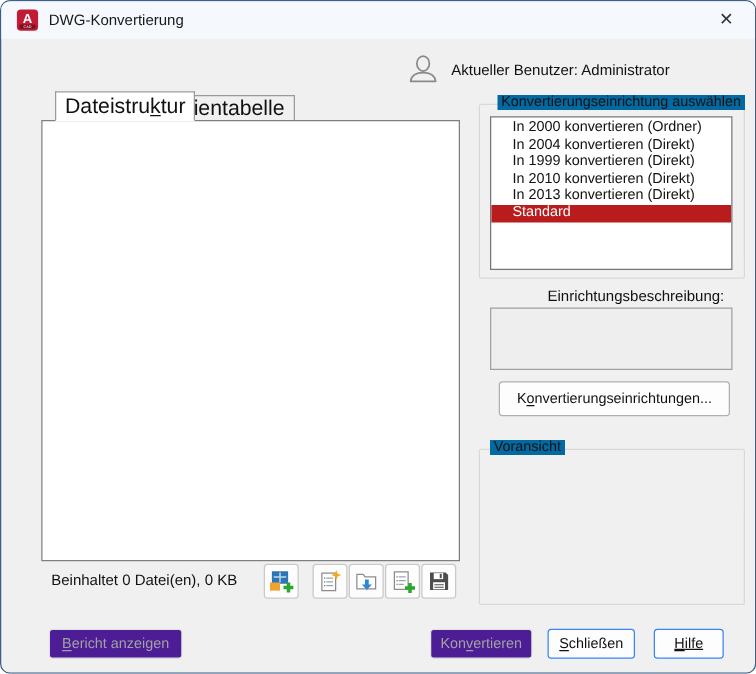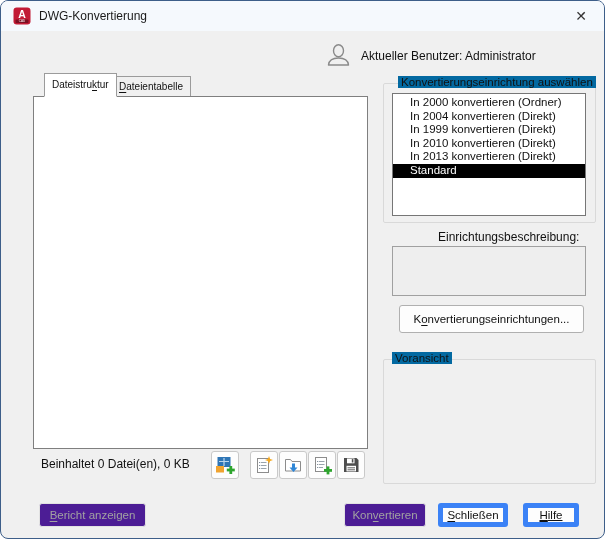--- a/index.html
+++ b/index.html
@@ -17,21 +17,21 @@
   .win-title { position:absolute; left:38px; top:0; line-height:30px; font-size:12px; color:#1a1a1a; }
   .close-btn {
     position:absolute; right:0; top:0; width:46px; height:30px;
     background:transparent; border:none; font-size:14px; color:#333;
     cursor:default; font-family:"DejaVu Sans", sans-serif;
   }
   .user-icon { position:absolute; left:324px; top:41px; width:27px; height:27px; }
   .user-label { position:absolute; left:360px; top:48px; font-size:12px; }
 
   
-  .tab { position:absolute; height:24px; padding:0 7px; font-size:10px; line-height:22px;
+  .tab { position:absolute; height:24px; padding:0 7px; font-size:17px; line-height:22px;
          border:1px solid #9b9b9b; background:#f0f0f0; }
   .tab.active { left:43px; top:72px; background:#fff; border-bottom:1px solid #fff; z-index:3; }
   .tab.inactive { left:110px; top:75px; height:21px; line-height:19px; z-index:1; }
   .file-panel {
     position:absolute; left:32px; top:95px; width:335px; height:353px;
     background:#fff; border:1px solid #7f7f7f; z-index:2;
   }
   .status-label { position:absolute; left:40px; top:456px; font-size:12px; }
   .tool-btn {
     position:absolute; top:450px; width:28px; height:28px;
@@ -45,37 +45,37 @@
   .group-setup { left:382px; top:82px; width:213px; height:140px; }
   .group-preview { left:382px; top:358px; width:213px; height:125px; }
   .group-label { position:absolute; top:-8px; background:#0369a1; padding:0 3px; font-size:11.5px; white-space:nowrap; }
   .group-setup .group-label { left:14px; }
   .group-preview .group-label { left:8px; }
   .listbox {
     position:absolute; left:391px; top:92px; width:194px; height:123px;
     background:#fff; border:1px solid #767676; overflow:hidden; padding-top:2px;
   }
   .list-item { font-size:11.5px; line-height:13.6px; padding-left:17px; white-space:nowrap; }
-  .list-item.selected { background:#000000; color:#fff; }
+  .list-item.selected { background:#b91c1c; color:#fff; }
   .desc-label { position:absolute; left:391px; top:229px; font-size:12px;margin-left:46px; }
   .desc-box {
     position:absolute; left:391px; top:245px; width:194px; height:50px;
     background:#eeeeee; border:1px solid #a0a0a0;
   }
   .setups-btn {
     position:absolute; left:398px; top:304px; width:185px; height:28px;
     background:#fdfdfd; border:1px solid #b0b0b0; border-radius:3px;
     font-size:11.5px; color:#111; font-family:"Liberation Sans", sans-serif;
   }
 
   
   .btn {
     position:absolute; top:502px; height:24px; border-radius:3px;
     font-size:11.5px; font-family:"Liberation Sans", sans-serif;
-    background:#fdfdfd; border:5px solid #3b82f6; color:#111;
+    background:#fdfdfd; border:1px solid #3b82f6; color:#111;
   }
   .btn.disabled { background:#4c1d95; border:1px solid #e2e2e2; color:#a2a2a2; }
   .btn-report { left:38px; width:107px; }
   .btn-convert { left:343px; width:82px; }
   .btn-close { left:437px; width:70px; }
   .btn-help { left:522px; width:56px;text-decoration:underline; }
   .mn { text-decoration:underline; text-underline-offset:2px; }
 </style>
 </head>
 <body>

